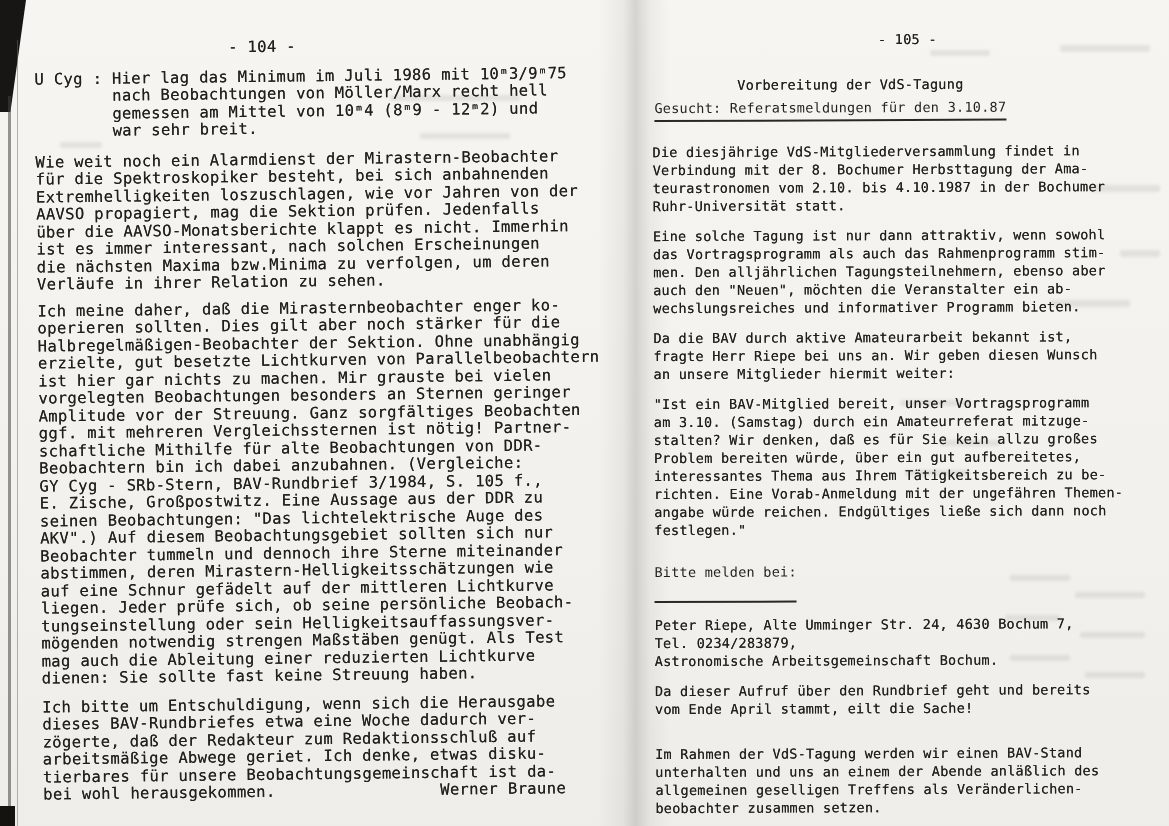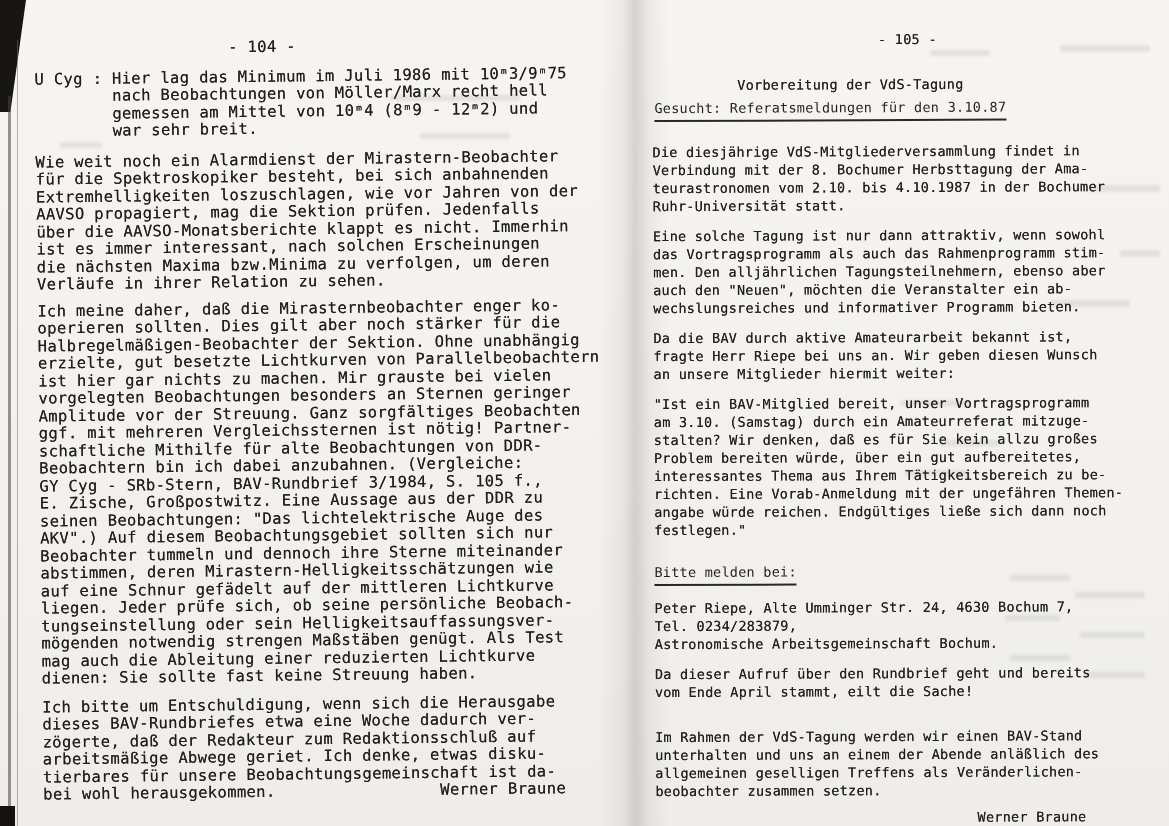--- a/index.html
+++ b/index.html
@@ -61,21 +61,21 @@
     padding-bottom: 3px;
   }
   #right-page .p1 { margin-top: 21px; }
   #right-page .p2 { margin-top: 12px; }
   #right-page .p3 { margin-top: 12px; }
   #right-page .p4 { margin-top: 12px; }
   #right-page .contact-head { margin-top: 24px; }
   #right-page .contact-head .u {
     display: inline-block;
     border-bottom: 2px solid #2a2825;
-    padding-bottom: 3px;
+    padding-bottom: 20px;
   }
   #right-page .p5 { margin-top: 13px; }
   #right-page .p6 { margin-top: 12px; }
   #right-page .p7 { margin-top: 27px; }
   #right-page .signature { margin-top: 9px; padding-left: 322px; }
 
   
   .artifact { position: absolute; z-index: 2; }
   #corner-wedge {
     left: 0; top: 0; width: 26px; height: 112px;

